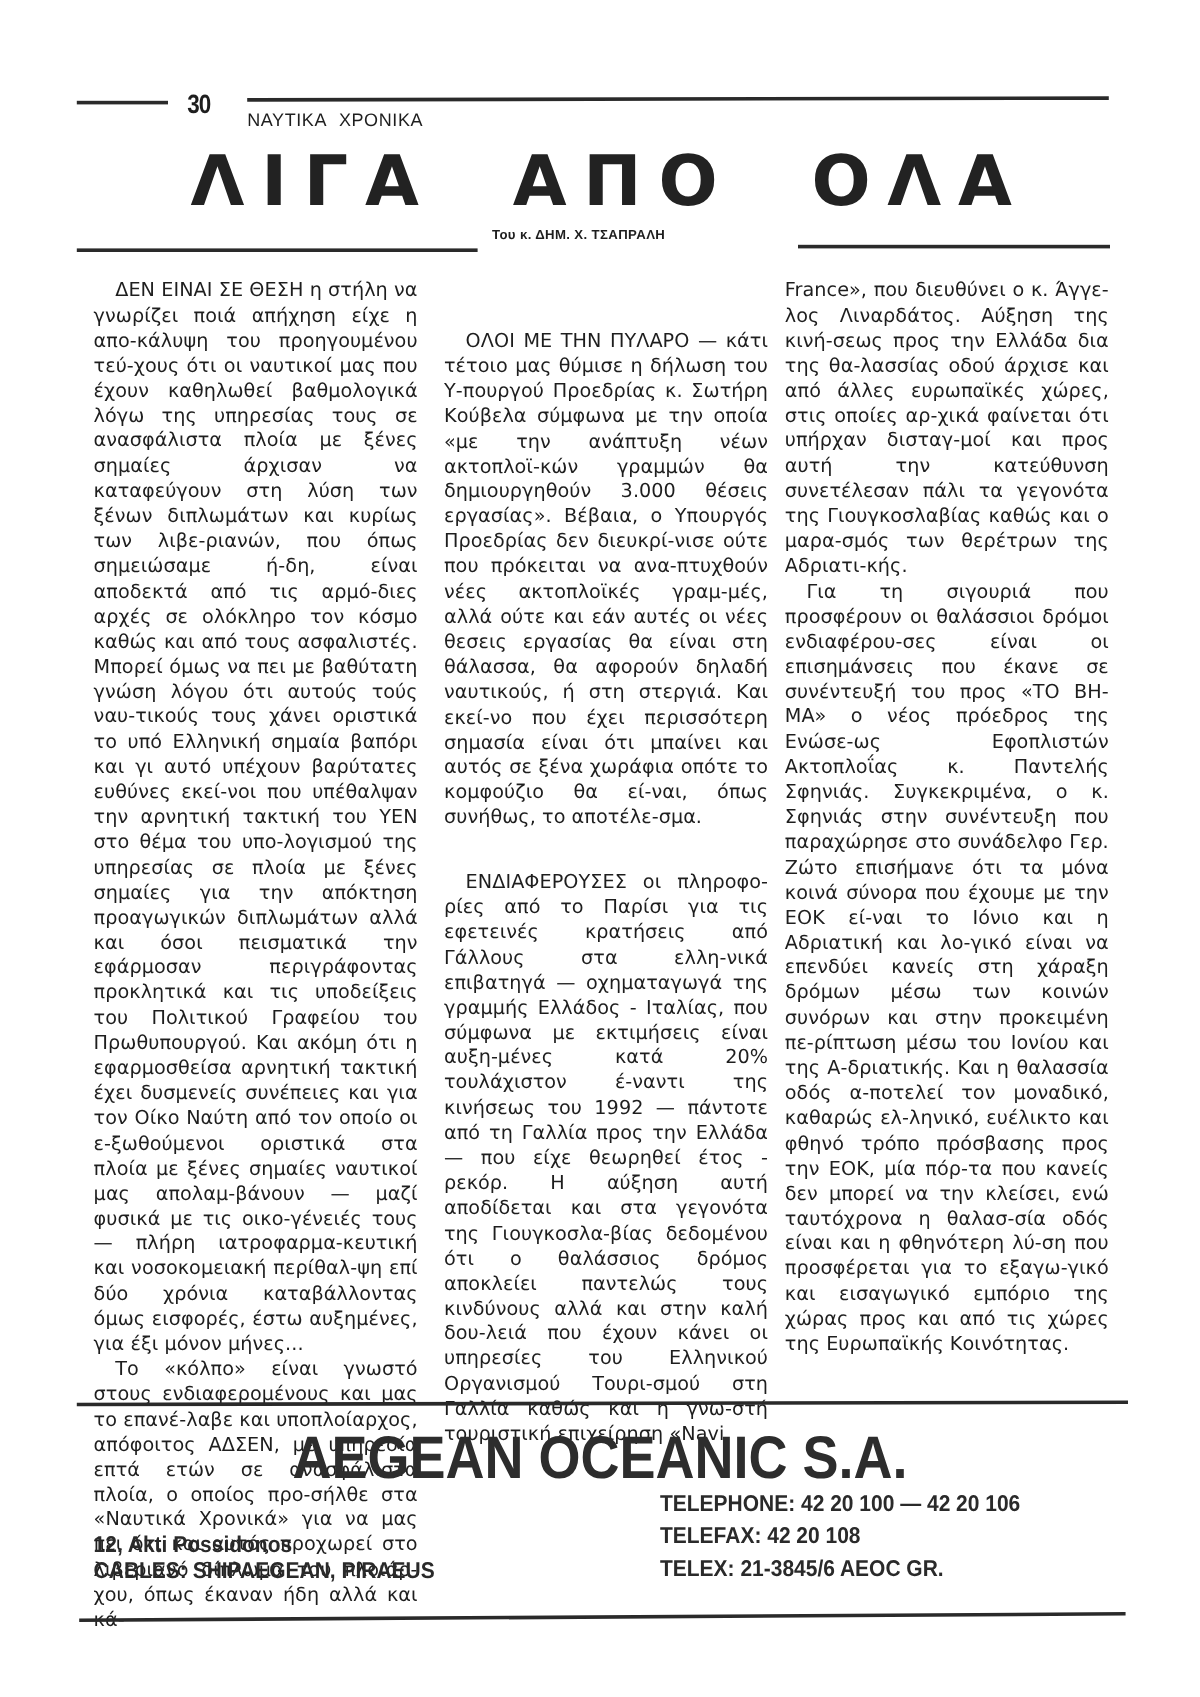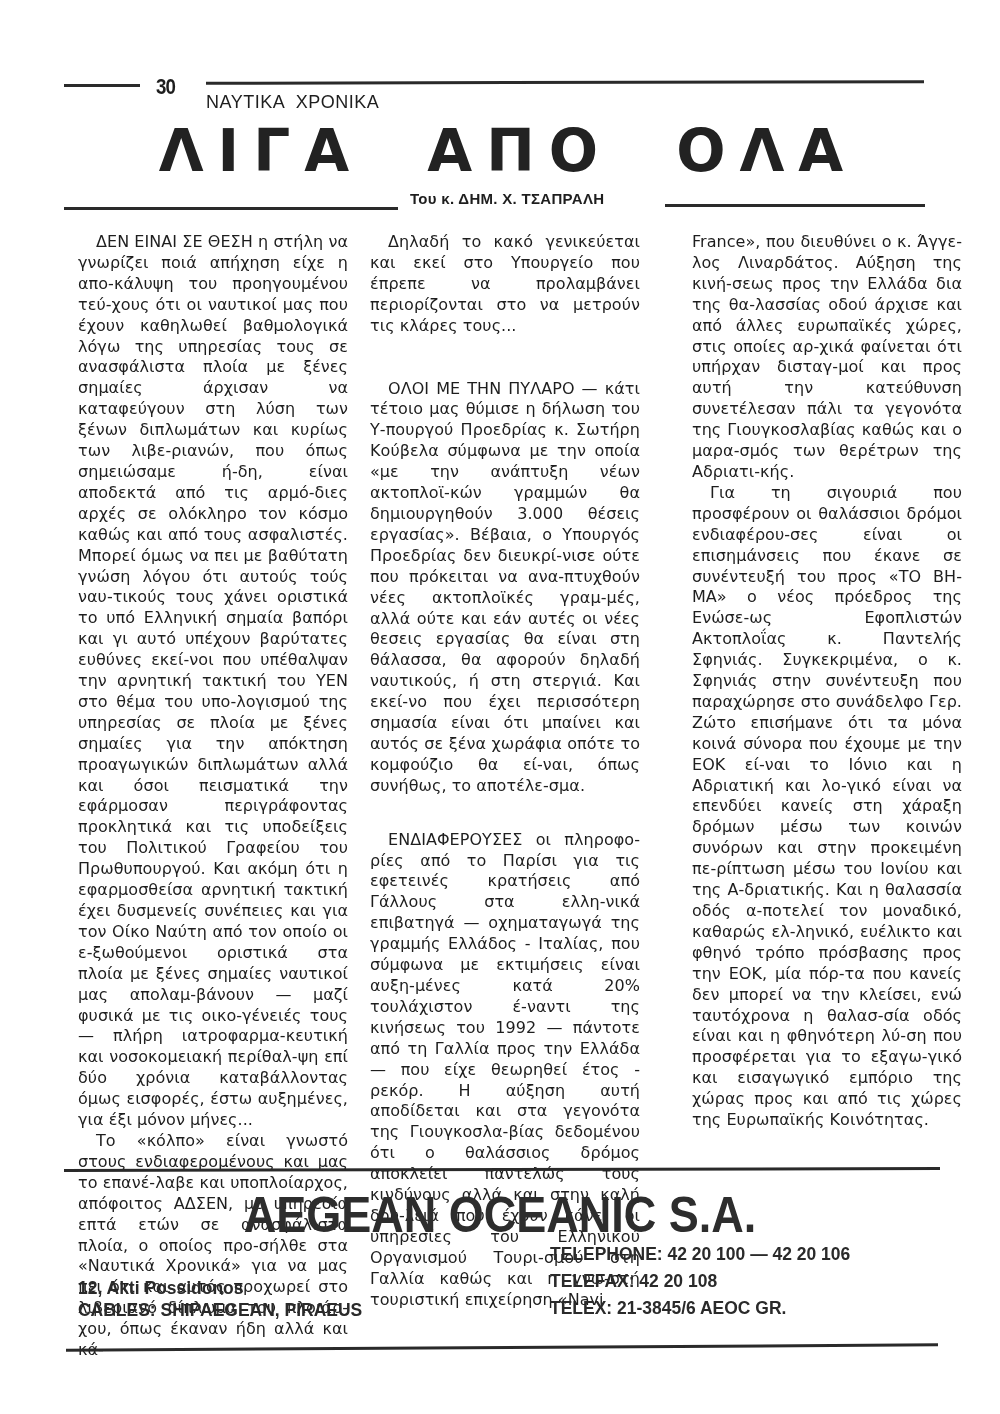--- a/index.html
+++ b/index.html
@@ -8,44 +8,44 @@
     color: #1e1e1e;
   }
   .rule { position: absolute; background: #2a2a2a; }
   .page-num {
     position: absolute; left: 156px; top: 74px;
     font-family: "Liberation Sans", sans-serif; font-weight: bold; font-size: 22px; letter-spacing: -1px;
     transform: scaleX(0.85); transform-origin: left;
   }
   .pub-name {
     position: absolute; left: 206px; top: 92px;
-    font-family: "Liberation Sans", sans-serif; font-size: 18px; letter-spacing: 0.5px;
+    font-family: "Liberation Sans", sans-serif; font-size: 15px; letter-spacing: 0.5px;
     word-spacing: 6px;
   }
   .headline {
     position: absolute; left: 0; width: 1000px; top: 116px; text-align: center;
     font-family: "DejaVu Sans", sans-serif; font-size: 58px; font-weight: bold; letter-spacing: 14px;
     word-spacing: 30px; color: #222; line-height: 70px; padding-left: 8px;
   }
   .byline {
     position: absolute; left: 410px; top: 190px;
-    font-family: "Liberation Sans", sans-serif; font-weight: bold; font-size: 15px; letter-spacing: 0.3px;
+    font-family: "Liberation Sans", sans-serif; font-weight: bold; font-size: 11px; letter-spacing: 0.3px;
   }
   .col {
     position: absolute; top: 232px; width: 270px;
     font-family: "DejaVu Sans", sans-serif; font-size: 16px; line-height: 20.9px;
     text-align: justify; letter-spacing: 0.05px;
   }
   .col p { margin: 0; text-indent: 18px; hyphens: manual; }
   .col p.noindent { text-indent: 0; }
   .col p.gap { margin-top: 42px; }
   .col p.gap-s { margin-top: 33px; }
   .col-1 { left: 78px; }
   .col-2 { left: 370px; }
-  .col-3 { left: 692px; }
+  .col-3 { left: 654px; }
   .ad-name {
     position: absolute; left: 0; width: 1000px; top: 1186px; text-align: center;
     font-family: "Liberation Sans", sans-serif; font-weight: bold; font-size: 50px; color: #2d2d2d;
     letter-spacing: 0px; transform: scaleX(0.9); transform-origin: center;
   }
   .ad-line {
     position: absolute; font-family: "Liberation Sans", sans-serif; font-weight: bold; font-size: 19px;
     color: #2a2a2a; white-space: nowrap; transform: scaleX(0.92); transform-origin: left;
   }
 </style>
@@ -63,21 +63,20 @@
 <div class="rule" style="left:64px; top:207px; width:334px; height:3px;"></div>
 <div class="byline">Του κ. ΔΗΜ. Χ. ΤΣΑΠΡΑΛΗ</div>
 <div class="rule" style="left:665px; top:204px; width:260px; height:3px;"></div>
 
 <div class="col col-1">
   <p>ΔΕΝ ΕΙΝΑΙ ΣΕ ΘΕΣΗ η στήλη να γνωρίζει ποιά απήχηση είχε η απο-κάλυψη του προηγουμένου τεύ-χους ότι οι ναυτικοί μας που έχουν καθηλωθεί βαθμολογικά λόγω της υπηρεσίας τους σε ανασφάλιστα πλοία με ξένες σημαίες άρχισαν να καταφεύγουν στη λύση των ξένων διπλωμάτων και κυρίως των λιβε-ριανών, που όπως σημειώσαμε ή-δη, είναι αποδεκτά από τις αρμό-διες αρχές σε ολόκληρο τον κόσμο καθώς και από τους ασφαλιστές. Μπορεί όμως να πει με βαθύτατη γνώση λόγου ότι αυτούς τούς ναυ-τικούς τους χάνει οριστικά το υπό Ελληνική σημαία βαπόρι και γι αυτό υπέχουν βαρύτατες ευθύνες εκεί-νοι που υπέθαλψαν την αρνητική τακτική του ΥΕΝ στο θέμα του υπο-λογισμού της υπηρεσίας σε πλοία με ξένες σημαίες για την απόκτηση προαγωγικών διπλωμάτων αλλά και όσοι πεισματικά την εφάρμοσαν περιγράφοντας προκλητικά και τις υποδείξεις του Πολιτικού Γραφείου του Πρωθυπουργού. Και ακόμη ότι η εφαρμοσθείσα αρνητική τακτική έχει δυσμενείς συνέπειες και για τον Οίκο Ναύτη από τον οποίο οι ε-ξωθούμενοι οριστικά στα πλοία με ξένες σημαίες ναυτικοί μας απολαμ-βάνουν — μαζί φυσικά με τις οικο-γένειές τους — πλήρη ιατροφαρμα-κευτική και νοσοκομειακή περίθαλ-ψη επί δύο χρόνια καταβάλλοντας όμως εισφορές, έστω αυξημένες, για έξι μόνον μήνες...</p>
   <p>Το «κόλπο» είναι γνωστό στους ενδιαφερομένους και μας το επανέ-λαβε και υποπλοίαρχος, απόφοιτος ΑΔΣΕΝ, με υπηρεσία επτά ετών σε ανασφάλιστα πλοία, ο οποίος προ-σήλθε στα «Ναυτικά Χρονικά» για να μας πει ότι και αυτός προχωρεί στο λιβεριανό δίπλωμα του πλοιάρ-χου, όπως έκαναν ήδη αλλά και κά-</p>
 </div>
 
 <div class="col col-2">
-  <p>Δηλαδή το κακό γενικεύεται και εκεί στο Υπουργείο που έπρεπε να προλαμβάνει περιορίζονται στο να μετρούν τις κλάρες τους...</p>
   <p class="gap">ΟΛΟΙ ΜΕ ΤΗΝ ΠΥΛΑΡΟ — κάτι τέτοιο μας θύμισε η δήλωση του Υ-πουργού Προεδρίας κ. Σωτήρη Κούβελα σύμφωνα με την οποία «με την ανάπτυξη νέων ακτοπλοϊ-κών γραμμών θα δημιουργηθούν 3.000 θέσεις εργασίας». Βέβαια, ο Υπουργός Προεδρίας δεν διευκρί-νισε ούτε που πρόκειται να ανα-πτυχθούν νέες ακτοπλοϊκές γραμ-μές, αλλά ούτε και εάν αυτές οι νέες θεσεις εργασίας θα είναι στη θάλασσα, θα αφορούν δηλαδή ναυτικούς, ή στη στεργιά. Και εκεί-νο που έχει περισσότερη σημασία είναι ότι μπαίνει και αυτός σε ξένα χωράφια οπότε το κομφούζιο θα εί-ναι, όπως συνήθως, το αποτέλε-σμα.</p>
   <p class="gap-s">ΕΝΔΙΑΦΕΡΟΥΣΕΣ οι πληροφο-ρίες από το Παρίσι για τις εφετεινές κρατήσεις από Γάλλους στα ελλη-νικά επιβατηγά — οχηματαγωγά της γραμμής Ελλάδος - Ιταλίας, που σύμφωνα με εκτιμήσεις είναι αυξη-μένες κατά 20% τουλάχιστον έ-ναντι της κινήσεως του 1992 — πάντοτε από τη Γαλλία προς την Ελλάδα — που είχε θεωρηθεί έτος - ρεκόρ. Η αύξηση αυτή αποδίδεται και στα γεγονότα της Γιουγκοσλα-βίας δεδομένου ότι ο θαλάσσιος δρόμος αποκλείει παντελώς τους κινδύνους αλλά και στην καλή δου-λειά που έχουν κάνει οι υπηρεσίες του Ελληνικού Οργανισμού Τουρι-σμού στη Γαλλία καθώς και η γνω-στή τουριστική επιχείρηση «Navi</p>
 </div>
 
 <div class="col col-3">
   <p class="noindent">France», που διευθύνει ο κ. Άγγε-λος Λιναρδάτος. Αύξηση της κινή-σεως προς την Ελλάδα δια της θα-λασσίας οδού άρχισε και από άλλες ευρωπαϊκές χώρες, στις οποίες αρ-χικά φαίνεται ότι υπήρχαν δισταγ-μοί και προς αυτή την κατεύθυνση συνετέλεσαν πάλι τα γεγονότα της Γιουγκοσλαβίας καθώς και ο μαρα-σμός των θερέτρων της Αδριατι-κής.</p>
   <p>Για τη σιγουριά που προσφέρουν οι θαλάσσιοι δρόμοι ενδιαφέρου-σες είναι οι επισημάνσεις που έκανε σε συνέντευξή του προς «ΤΟ ΒΗ-ΜΑ» ο νέος πρόεδρος της Ενώσε-ως Εφοπλιστών Ακτοπλοΐας κ. Παντελής Σφηνιάς. Συγκεκριμένα, ο κ. Σφηνιάς στην συνέντευξη που παραχώρησε στο συνάδελφο Γερ. Ζώτο επισήμανε ότι τα μόνα κοινά σύνορα που έχουμε με την ΕΟΚ εί-ναι το Ιόνιο και η Αδριατική και λο-γικό είναι να επενδύει κανείς στη χάραξη δρόμων μέσω των κοινών συνόρων και στην προκειμένη πε-ρίπτωση μέσω του Ιονίου και της Α-δριατικής. Και η θαλασσία οδός α-ποτελεί τον μοναδικό, καθαρώς ελ-ληνικό, ευέλικτο και φθηνό τρόπο πρόσβασης προς την ΕΟΚ, μία πόρ-τα που κανείς δεν μπορεί να την κλείσει, ενώ ταυτόχρονα η θαλασ-σία οδός είναι και η φθηνότερη λύ-ση που προσφέρεται για το εξαγω-γικό και εισαγωγικό εμπόριο της χώρας προς και από τις χώρες της Ευρωπαϊκής Κοινότητας.</p>
 </div>
 
 <div class="rule" style="left:64px; top:1168px; width:876px; height:3px; transform:rotate(-0.12deg);"></div>

